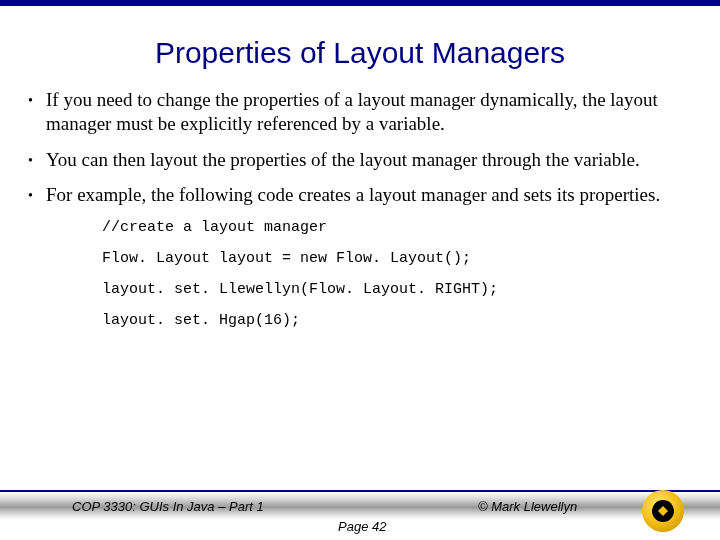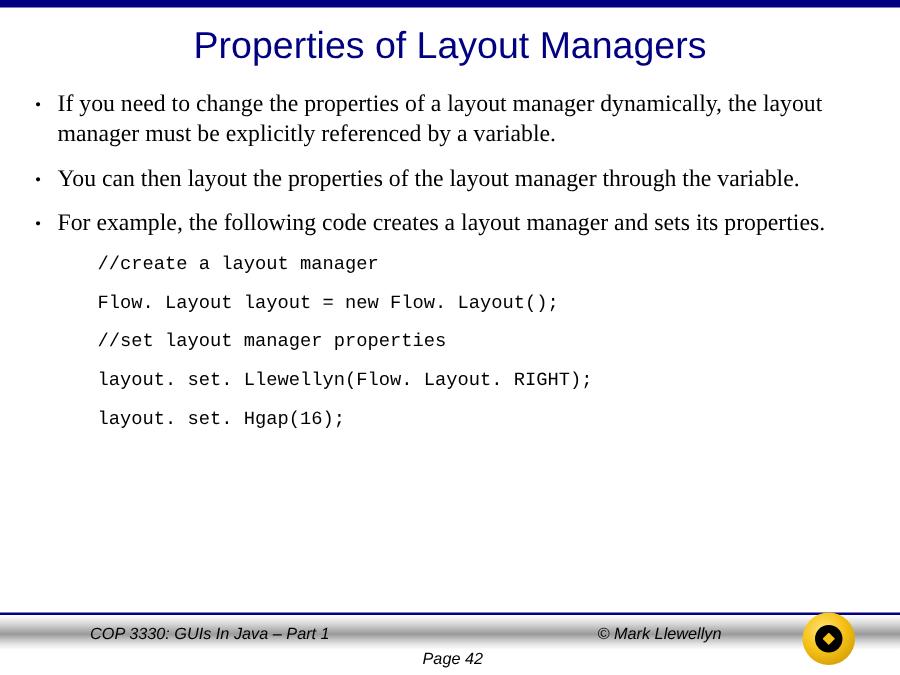--- a/index.html
+++ b/index.html
@@ -14,21 +14,21 @@
   .top-bar {
     width: 100%;
     height: 6px;
     background: #000080;
   }
   .title {
     text-align: center;
     font-size: 30px;
     color: #000080;
     font-family: Arial, Helvetica, sans-serif;
-    margin-top: 14px;
+    margin-top: 30px;
     margin-bottom: 18px;
     font-weight: normal;
   }
   .content {
     padding: 0 28px 0 28px;
   }
   .bullet-item {
     display: flex;
     margin-bottom: 12px;
     font-size: 19px;
@@ -37,21 +37,21 @@
   }
   .bullet-dot {
     flex: 0 0 18px;
     font-size: 14px;
     padding-top: 4px;
   }
   .bullet-text {
     flex: 1;
   }
   .code-block {
-    margin-left: 50px;
+    margin-left: 74px;
     margin-top: 10px;
     font-family: "Courier New", Courier, monospace;
     font-size: 15px;
     color: #000;
   }
   .code-line {
     margin-bottom: 14px;
   }
   .footer {
     position: absolute;
@@ -133,21 +133,20 @@
   </div>
 
   <div class="bullet-item">
     <div class="bullet-dot">•</div>
     <div class="bullet-text">For example, the following code creates a layout manager and sets its properties.</div>
   </div>
 
   <div class="code-block">
     <div class="code-line">//create a layout manager</div>
     <div class="code-line">Flow. Layout layout = new Flow. Layout();</div>
-    <div class="code-line">//set layout manager properties</div>
     <div class="code-line">layout. set. Llewellyn(Flow. Layout. RIGHT);</div>
     <div class="code-line">layout. set. Hgap(16);</div>
   </div>
 
 </div>
 
 <div class="footer">
   <div class="footer-gradient">
     <span class="footer-text footer-left">COP 3330:  GUIs In Java – Part 1</span>
     <span class="footer-text footer-center">Page 42</span>

